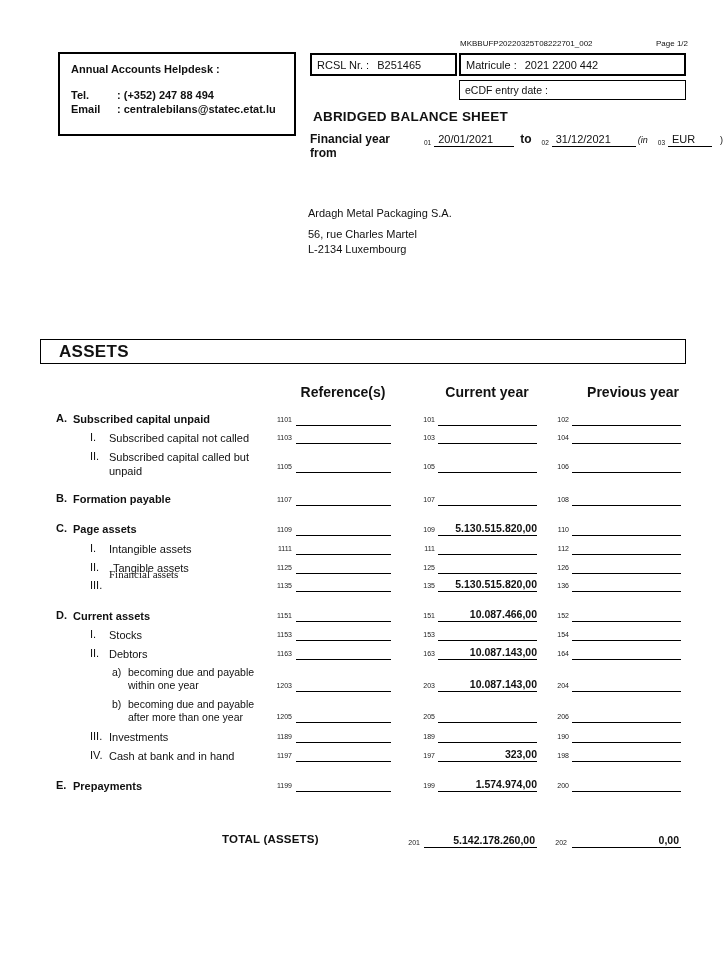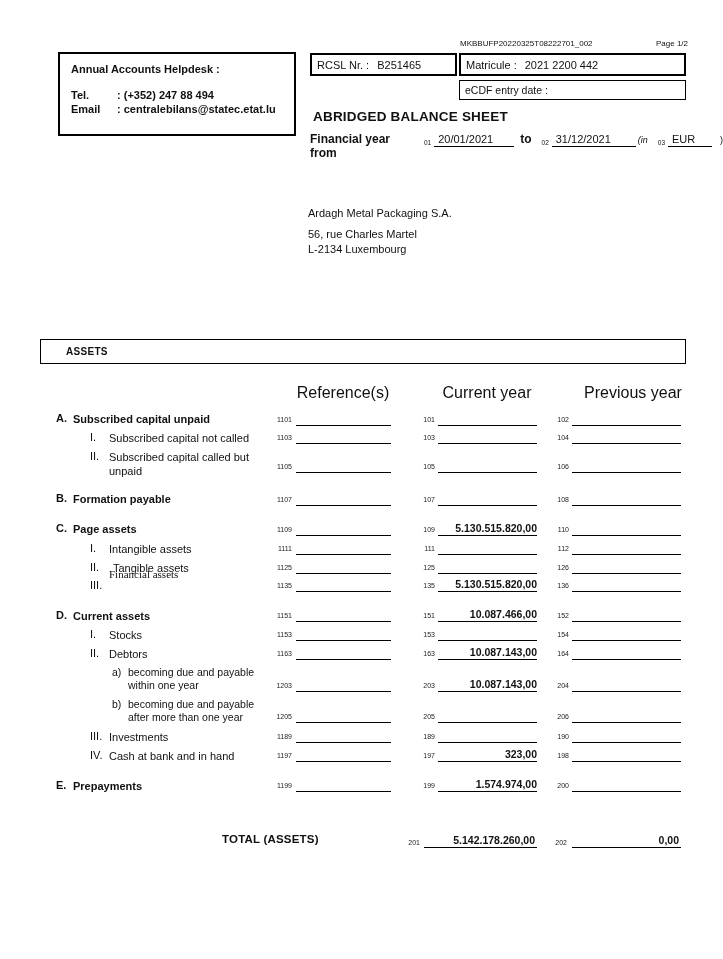--- a/index.html
+++ b/index.html
@@ -22,22 +22,22 @@
   .fy-line{left:310px;top:132px;display:flex;align-items:baseline;font-size:12px;font-weight:bold;}
   .fy-code{font-size:6.5px;font-weight:normal;position:relative;top:2px;margin:0 3px 0 10px;}
   .fy-field{font-weight:normal;font-size:11px;border-bottom:1.2px solid #000;text-align:left;padding:0 4px 1px 4px;}
   .fy-in{font-style:italic;font-weight:normal;font-size:9px;margin-left:2px;}
   .fy-paren{font-weight:normal;font-size:9px;margin-left:8px;}
   
   .addr{left:308px;top:206px;font-size:11px;line-height:15px;}
   .addr .name{margin-bottom:6px;}
   
   .assets-bar{left:40px;top:339px;width:646px;height:25px;border:1.5px solid #000;box-sizing:border-box;
-              display:flex;align-items:center;padding-left:25px;font-size:10px;font-weight:bold;letter-spacing:.3px;}
-  .col-head{top:384px;font-size:16px;font-weight:normal;text-align:center;}
+              display:flex;align-items:center;padding-left:18px;font-size:17px;font-weight:bold;letter-spacing:.3px;}
+  .col-head{top:384px;font-size:14px;font-weight:bold;text-align:center;}
   
   .row-prefix{position:absolute;font-size:11px;}
   .row-label{position:absolute;font-size:11px;line-height:14px;width:170px;}
   .bold{font-weight:bold;}
   .small{font-size:10.5px;line-height:13px;}
   .fcode{position:absolute;font-size:7px;color:#222;}
   .fline{position:absolute;height:0;border-bottom:1.4px solid #000;}
   .fval{position:absolute;font-size:10.5px;font-weight:bold;text-align:right;}
   
   .total-label{left:222px;top:833px;font-size:11.5px;font-weight:bold;letter-spacing:.2px;}

